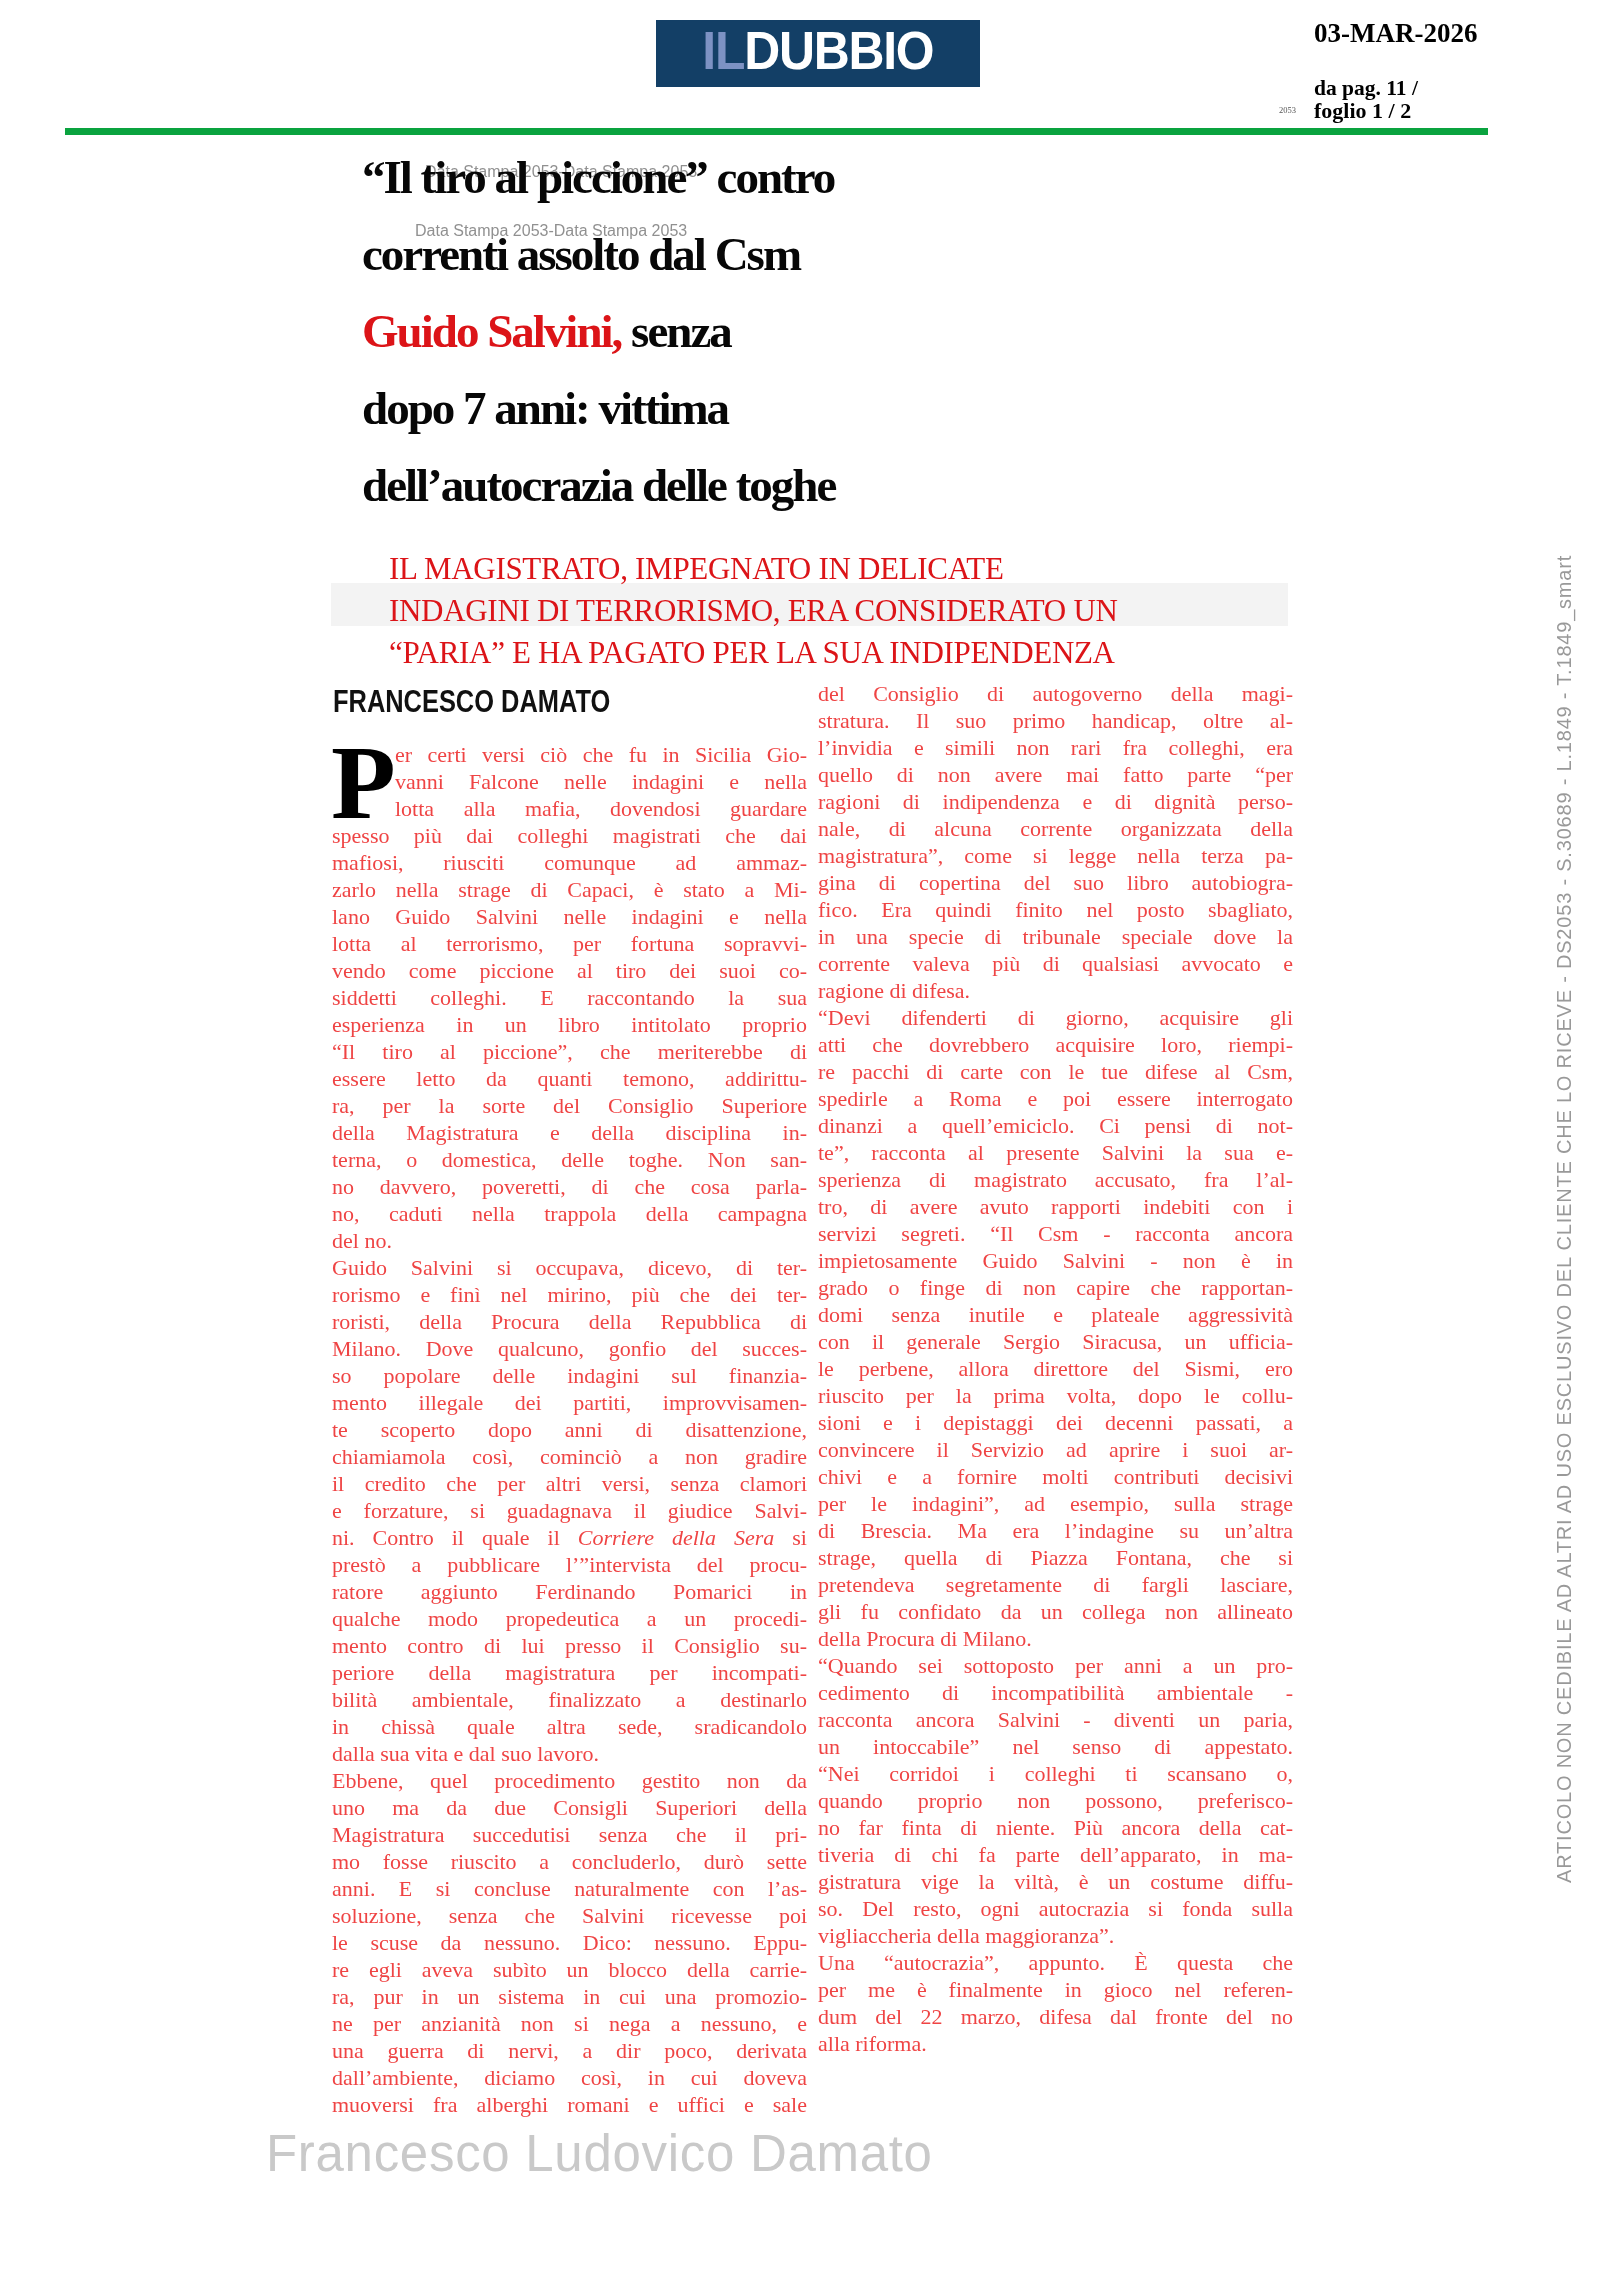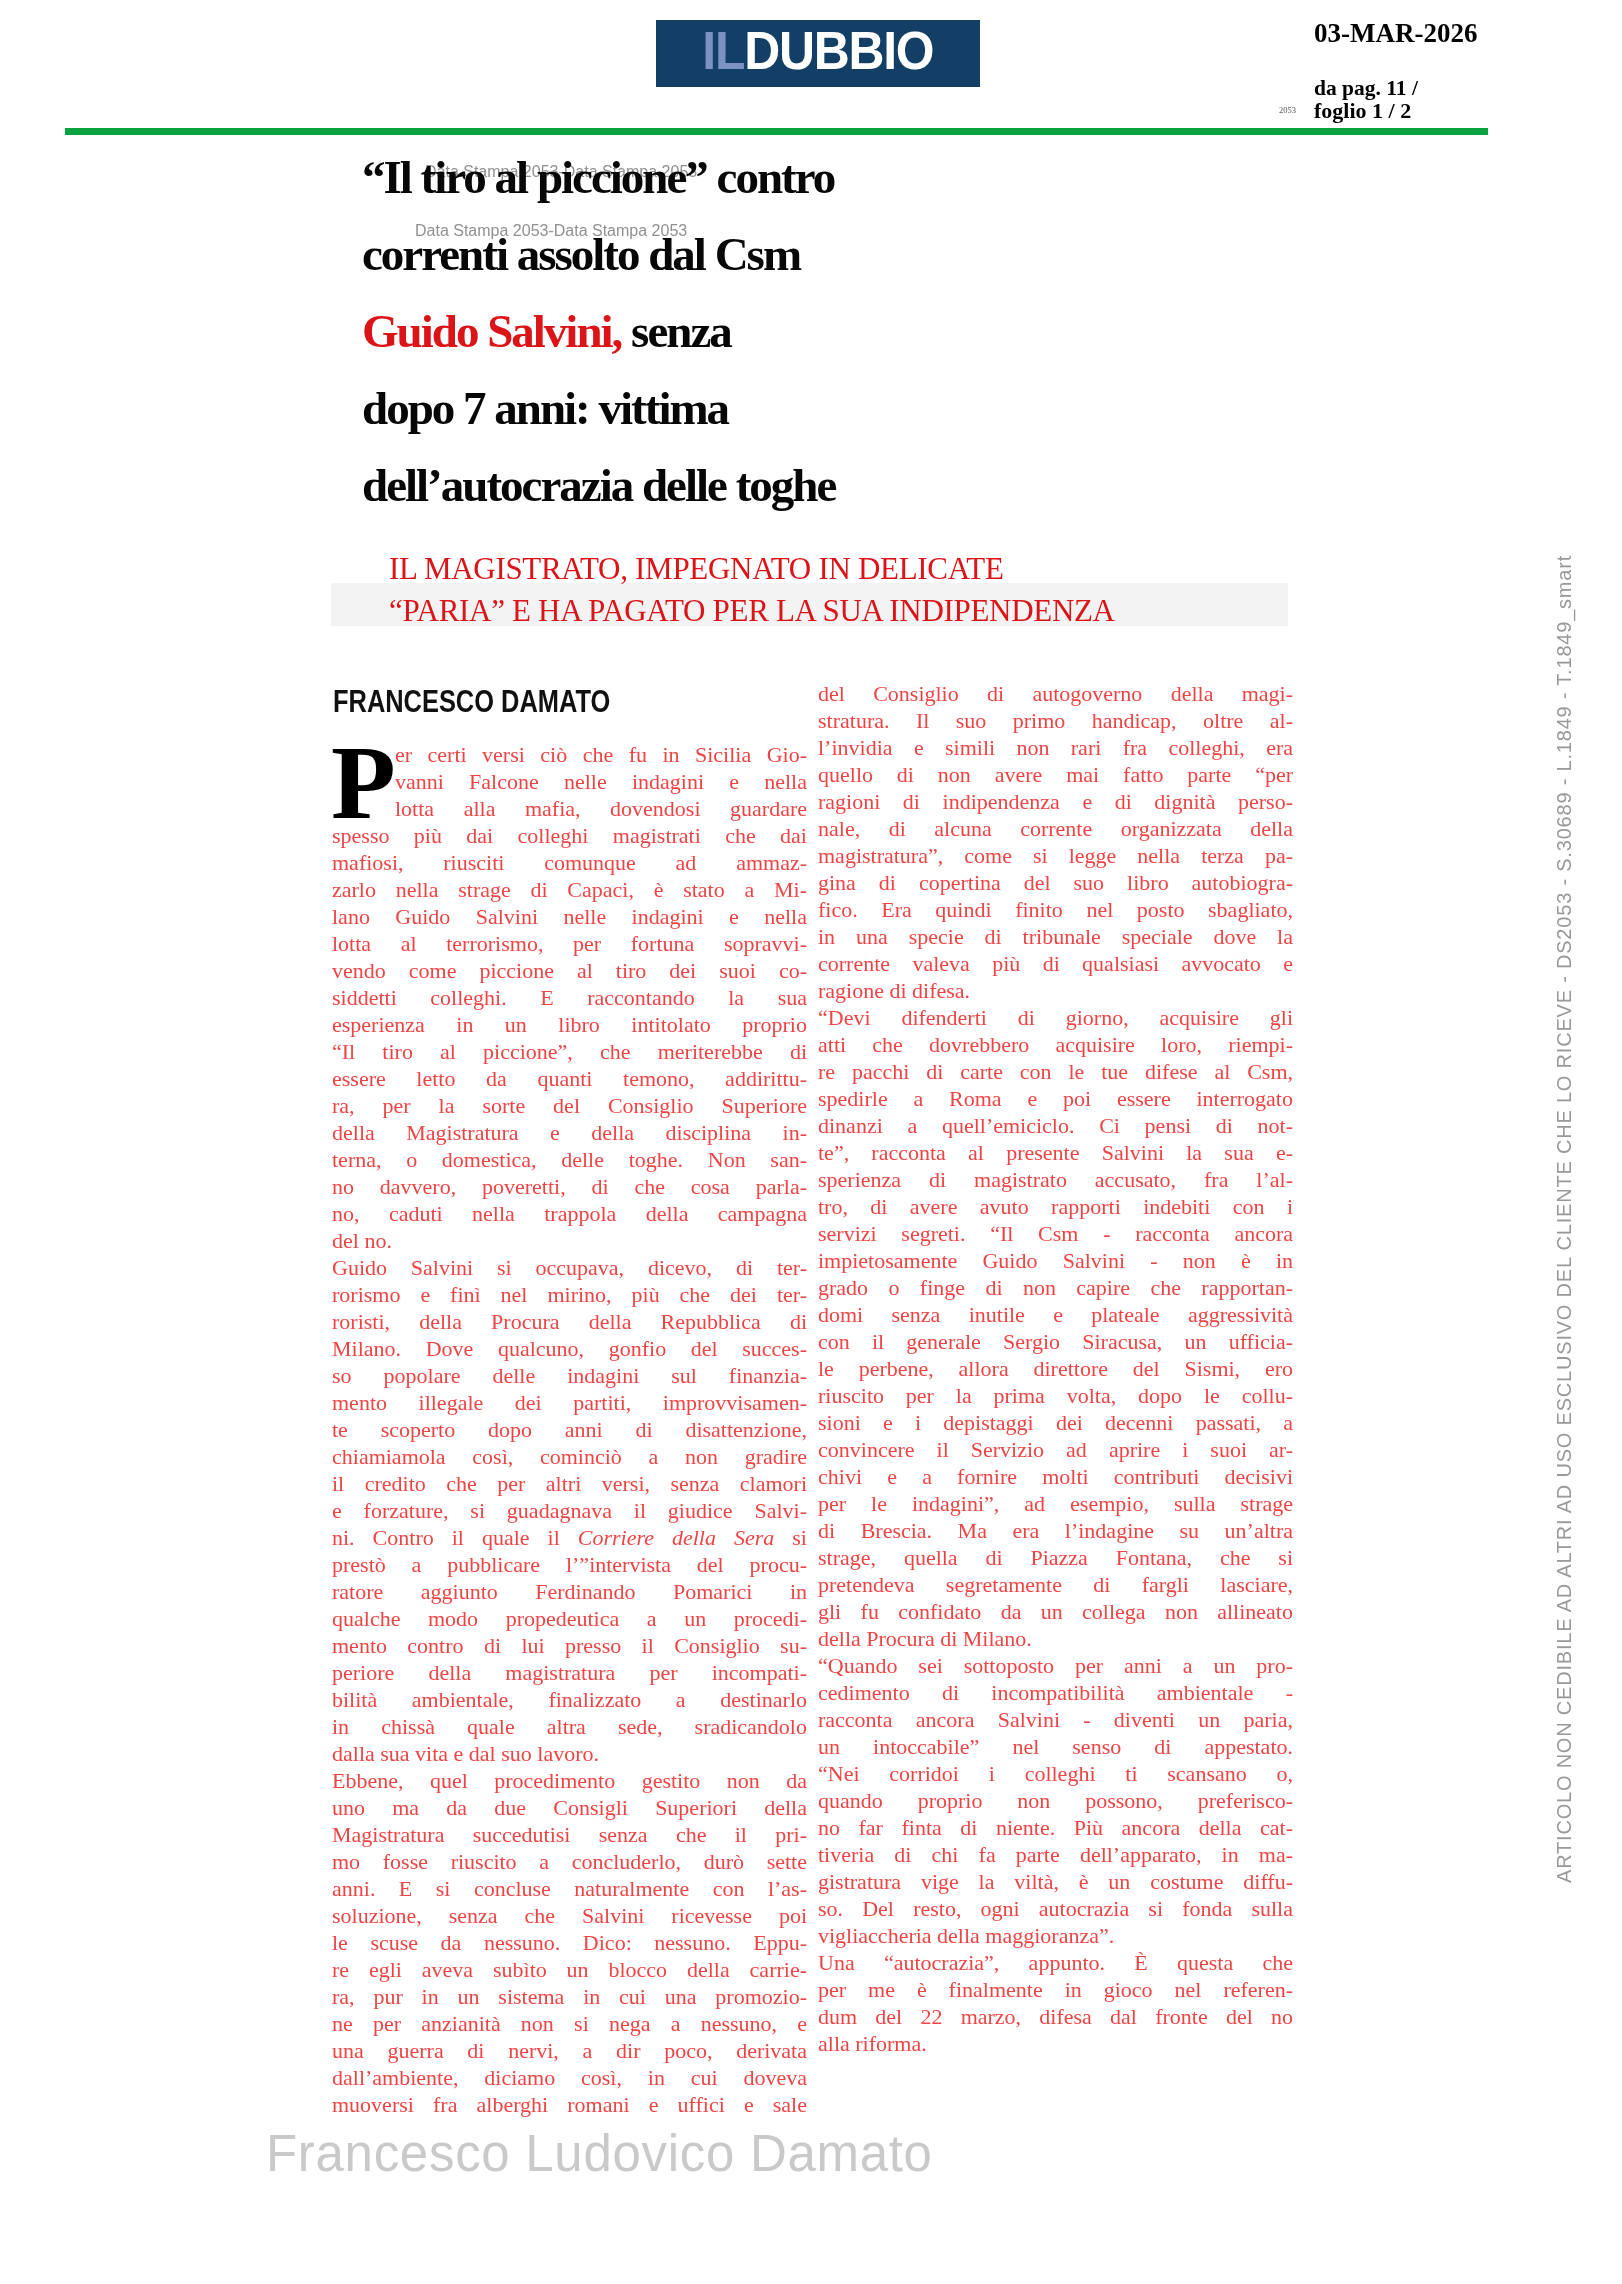--- a/index.html
+++ b/index.html
@@ -83,20 +83,21 @@
     <div class="hl-line">“Il tiro al piccione” contro</div>
     <div class="hl-line">correnti assolto dal Csm</div>
     <div class="hl-line"><span class="hl-red">Guido Salvini,</span><span> senza</span></div>
     <div class="hl-line">dopo 7 anni: vittima</div>
     <div class="hl-line">dell’autocrazia delle toghe</div>
   </div>
 
   <div id="subhead-band"></div>
   <div id="subhead">
     <div>IL MAGISTRATO, IMPEGNATO IN DELICATE</div>
+    <div>INDAGINI DI TERRORISMO, ERA CONSIDERATO UN</div>
     <div>“PARIA” E HA PAGATO PER LA SUA INDIPENDENZA</div>
   </div>
 
   <div id="byline">FRANCESCO DAMATO</div>
 
   <div id="drop-cap">P</div>
   <div id="col1" class="col">
       <div class="bline indent">er certi versi ciò che fu in Sicilia Gio-</div>
       <div class="bline indent">vanni Falcone nelle indagini e nella</div>
       <div class="bline indent">lotta alla mafia, dovendosi guardare</div>

